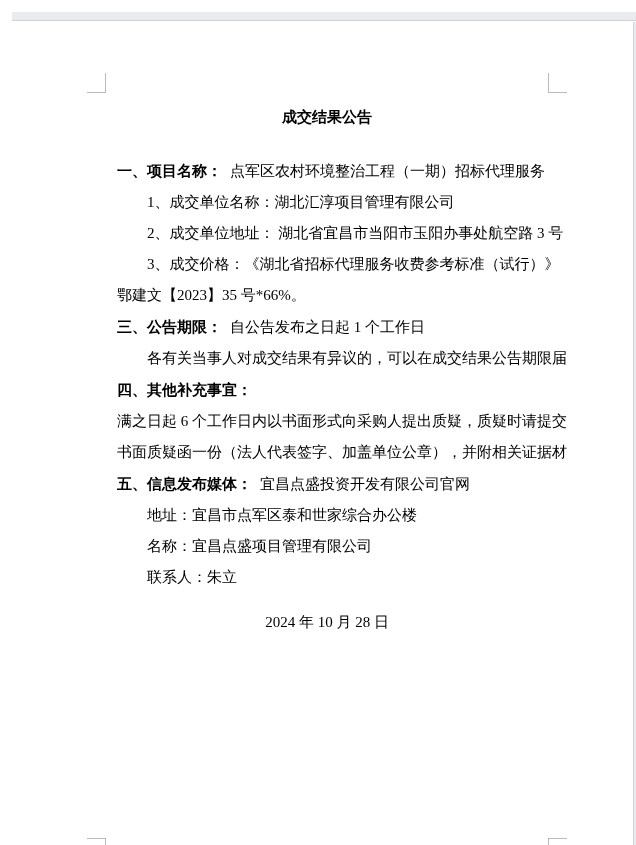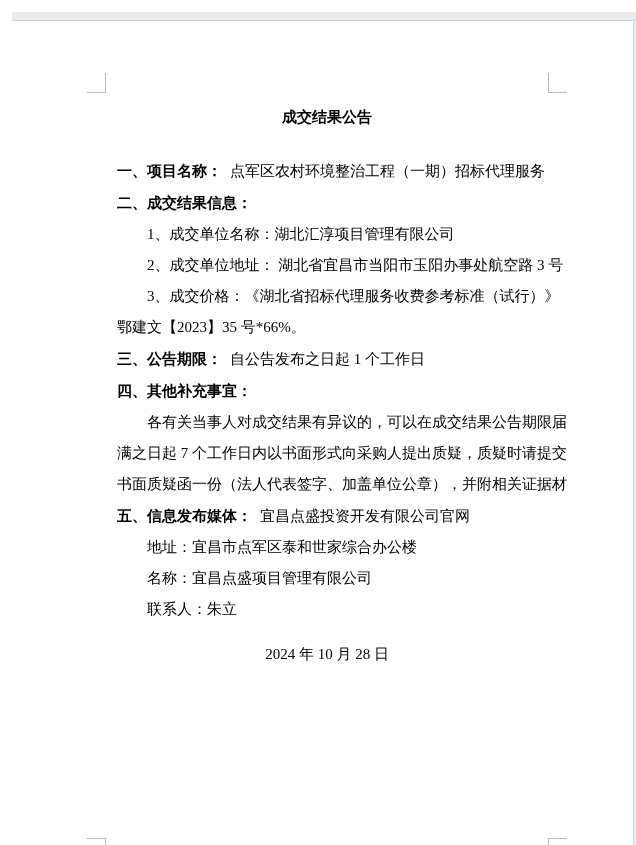--- a/index.html
+++ b/index.html
@@ -92,29 +92,28 @@
   <span class="dot"></span>
   <span class="dot"></span>
   <span class="dot"></span>
   <span class="dot"></span>
 </div>
 
 <div class="content">
   <div class="doc-title">成交结果公告</div>
   <div>
       <div class="para"><span class="seg b">一、项目名称：</span><span class="seg">点军区农村环境整治工程（一期）招标代理服务</span></div>
-      <div class="para"><span class="seg b">二、成交结果信息：</span></div>
       <div class="para indent"><span class="seg">1、成交单位名称：湖北汇淳项目管理有限公司</span></div>
       <div class="para indent"><span class="seg">2、成交单位地址： 湖北省宜昌市当阳市玉阳办事处航空路 3 号</span></div>
       <div class="para indent"><span class="seg">3、成交价格：《湖北省招标代理服务收费参考标准（试行）》</span></div>
       <div class="para"><span class="seg">鄂建文【2023】35 号*66%。</span></div>
       <div class="para"><span class="seg b">三、公告期限：</span><span class="seg">自公告发布之日起 1 个工作日</span></div>
+      <div class="para indent"><span class="seg">各有关当事人对成交结果有异议的，可以在成交结果公告期限届</span></div>
       <div class="para"><span class="seg b">四、其他补充事宜：</span></div>
-      <div class="para indent"><span class="seg">各有关当事人对成交结果有异议的，可以在成交结果公告期限届</span></div>
-      <div class="para"><span class="seg">满之日起 7 个工作日内以书面形式向采购人提出质疑，质疑时请提交</span></div>
+      <div class="para"><span class="seg">满之日起 6 个工作日内以书面形式向采购人提出质疑，质疑时请提交</span></div>
       <div class="para"><span class="seg">书面质疑函一份（法人代表签字、加盖单位公章），并附相关证据材</span></div>
       <div class="para"><span class="seg b">五、信息发布媒体：</span><span class="seg">宜昌点盛投资开发有限公司官网</span></div>
       <div class="para indent"><span class="seg">地址：宜昌市点军区泰和世家综合办公楼</span></div>
       <div class="para indent"><span class="seg">名称：宜昌点盛项目管理有限公司</span></div>
       <div class="para indent"><span class="seg">联系人：朱立</span></div>
     </div>
   <div class="date-line">2024 年 10 月 28 日</div>
 </div>
 
 </body></html>

